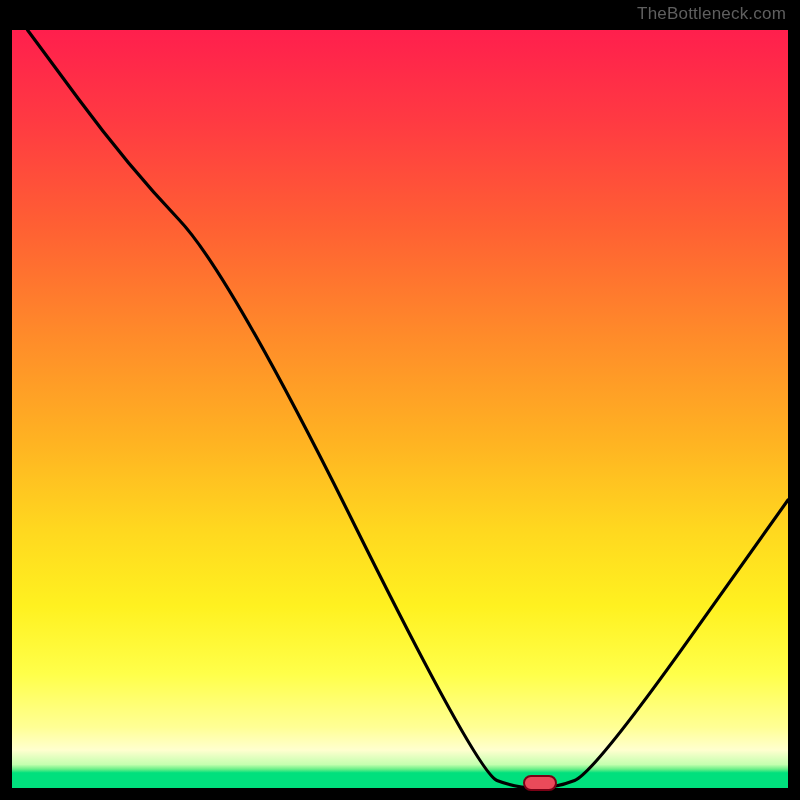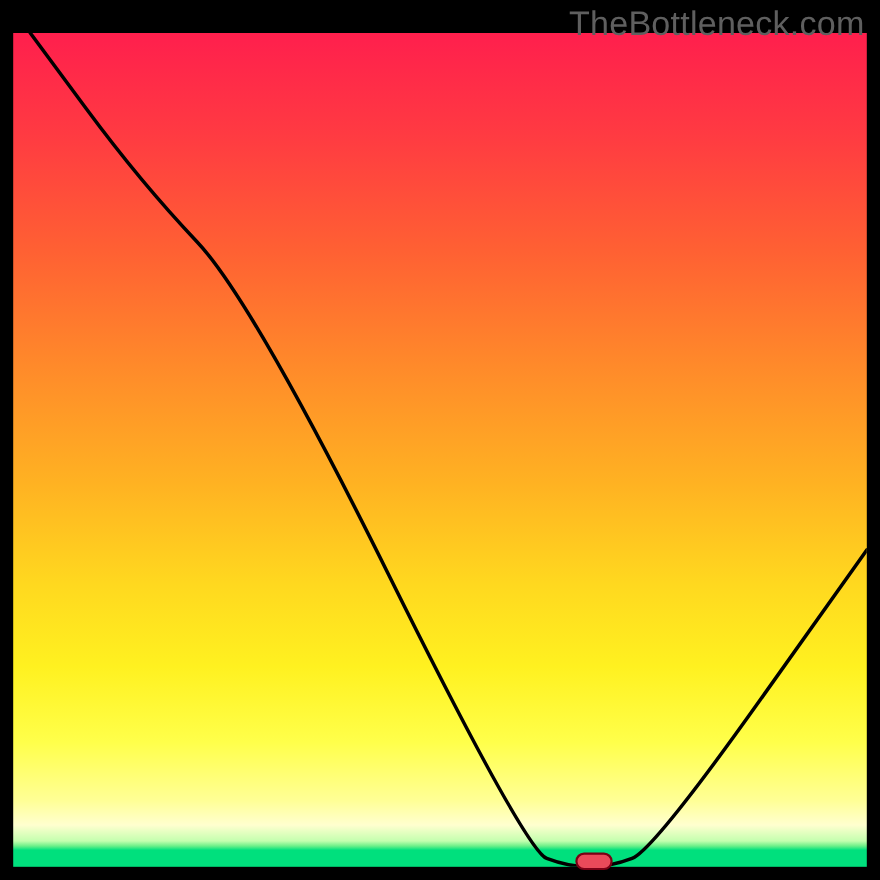--- a/index.html
+++ b/index.html
@@ -14,21 +14,21 @@
     position: relative;
     width: 800px;
     height: 800px;
     background: #000;
   }
   .watermark {
     position: absolute;
     top: 4px;
     right: 14px;
     color: #5f5f5f;
-    font-size: 31px;
+    font-size: 17px;
     font-weight: 500;
     letter-spacing: 0.2px;
     z-index: 10;
   }
   .plot-area {
     position: absolute;
     left: 12px;
     top: 30px;
     width: 776px;
     height: 758px;

